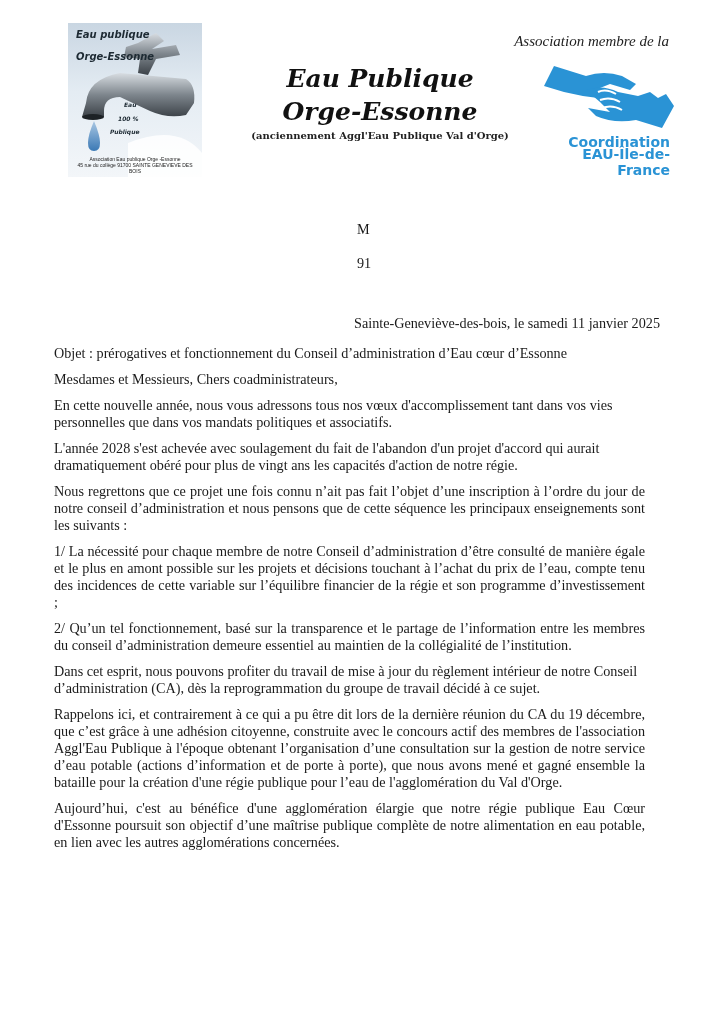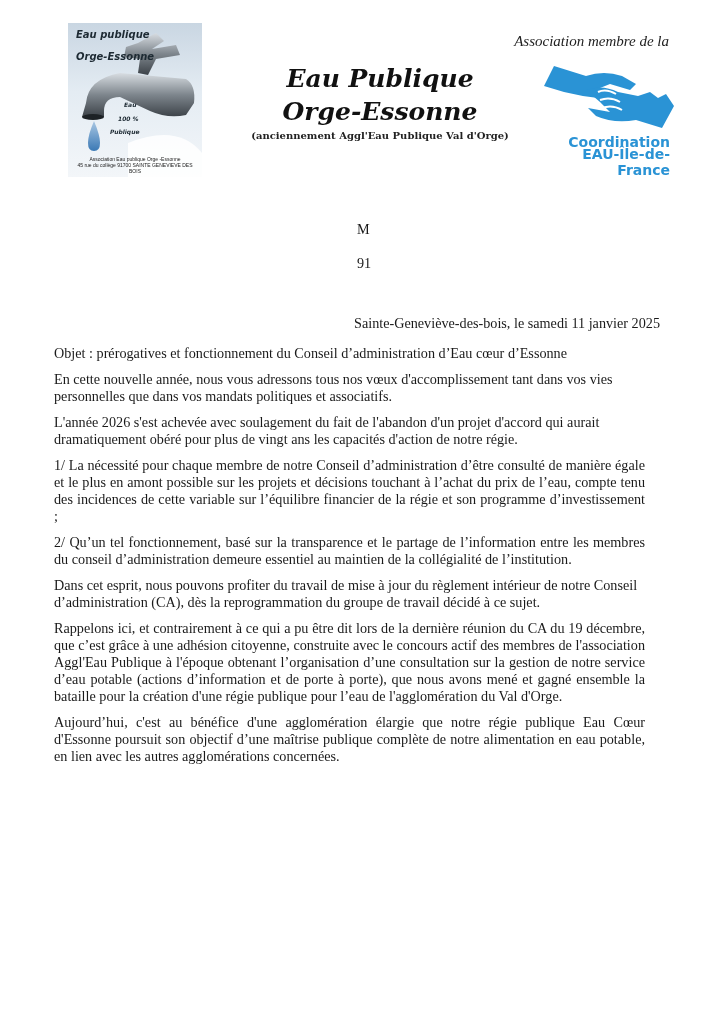--- a/index.html
+++ b/index.html
@@ -94,21 +94,23 @@
     <div class="cap" style="top:84px;margin-left:16px;">EAU-Île-de-France</div>
   </div>
 
   <div class="text addr" style="top:221px;">M</div>
   <div class="text addr" style="top:255px;">91</div>
 
   <div class="text date">Sainte-Geneviève-des-bois, le samedi 11 janvier 2025</div>
 
   <div class="text body">
     <p>Objet : prérogatives et fonctionnement du Conseil d’administration d’Eau cœur d’Essonne</p>
+    <p>Mesdames et Messieurs, Chers coadministrateurs,</p>
     <p>En cette nouvelle année, nous vous adressons tous nos vœux d'accomplissement tant dans vos vies personnelles que dans vos mandats politiques et associatifs.</p>
-    <p>L'année 2026 s'est achevée avec soulagement du fait de l'abandon d'un projet d'accord qui aurait dramatiquement obéré pour plus de vingt ans les capacités d'action de notre régie.</p>
+    <p>L'année 2028 s'est achevée avec soulagement du fait de l'abandon d'un projet d'accord qui aurait dramatiquement obéré pour plus de vingt ans les capacités d'action de notre régie.</p>
+    <p class="j">Nous regrettons que ce projet une fois connu n’ait pas fait l’objet d’une inscription à l’ordre du jour de notre conseil d’administration et nous pensons que de cette séquence les principaux enseignements sont les suivants :</p>
     <p class="j">1/ La nécessité pour chaque membre de notre Conseil d’administration d’être consulté de manière égale et le plus en amont possible sur les projets et décisions touchant à l’achat du prix de l’eau, compte tenu des incidences de cette variable sur l’équilibre financier de la régie et son programme d’investissement ;</p>
     <p class="j">2/ Qu’un tel fonctionnement, basé sur la transparence et le partage de l’information entre les membres du conseil d’administration demeure essentiel au maintien de la collégialité de l’institution.</p>
     <p>Dans cet esprit, nous pouvons profiter du travail de mise à jour du règlement intérieur de notre Conseil d’administration (CA), dès la reprogrammation du groupe de travail décidé à ce sujet.</p>
     <p class="j">Rappelons ici, et contrairement à ce qui a pu être dit lors de la dernière réunion du CA du 19 décembre, que c’est grâce à une adhésion citoyenne, construite avec le concours actif des membres de l'association Aggl'Eau Publique à l'époque obtenant  l’organisation d’une consultation sur la gestion de notre service d’eau potable (actions d’information et de porte à porte), que nous avons mené et gagné ensemble la bataille pour la création d'une régie publique pour l’eau de l'agglomération du Val d'Orge.</p>
     <p class="j">Aujourd’hui, c'est au bénéfice d'une agglomération élargie que notre régie publique Eau Cœur d'Essonne poursuit son objectif d’une maîtrise publique complète de notre alimentation en eau potable, en lien avec les autres agglomérations concernées.</p>
   </div>
 </div>
 
 </body></html>

